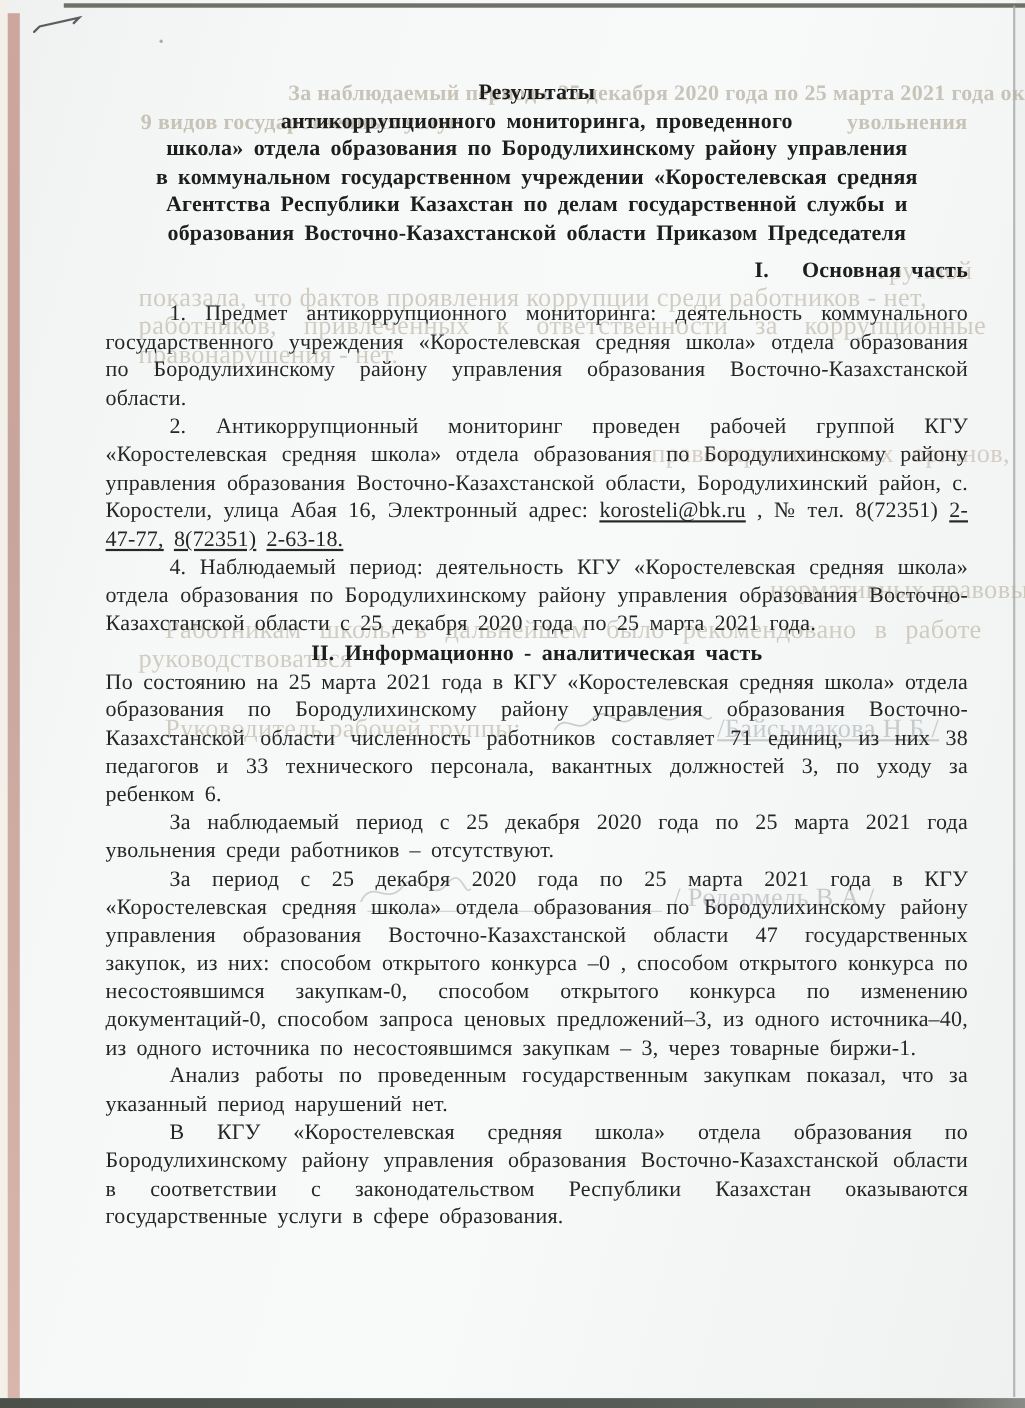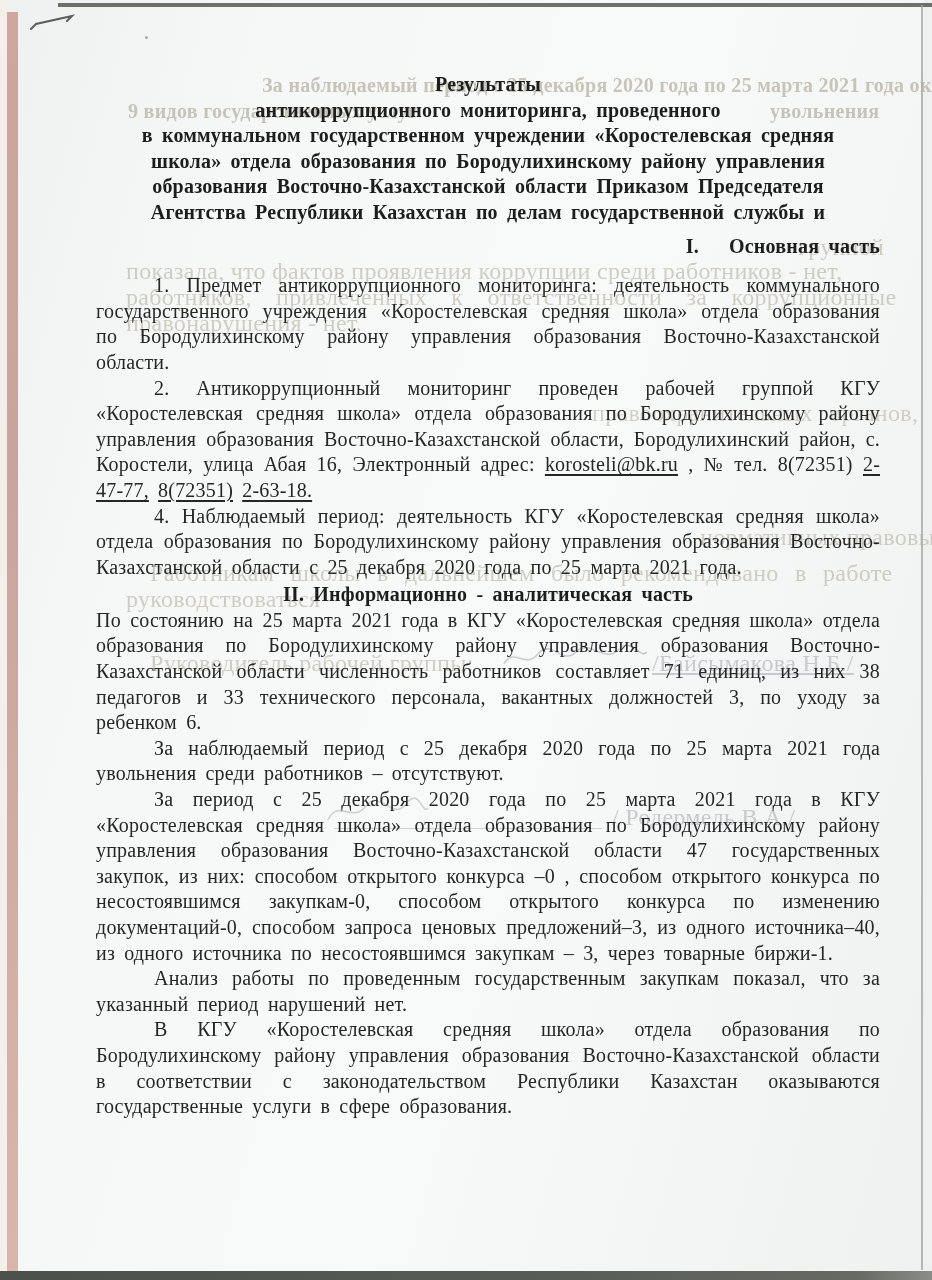--- a/index.html
+++ b/index.html
@@ -103,24 +103,24 @@
       <path d="M6 26 C16 4,30 30,44 12 S70 28,84 10 S100 22,106 14" fill="none" stroke="#97a1aa" stroke-width="1.6"></path>
     </svg>
     <div class="sig-line"></div>
   </div>
 
   <div class="doc">
 
     <div class="title">
       <div>Результаты</div>
       <div>антикоррупционного мониторинга, проведенного</div>
+      <div>школа» отдела образования по Бородулихинскому району управления</div>
       <div>в коммунальном государственном учреждении «Коростелевская средняя</div>
-      <div>школа» отдела образования по Бородулихинскому району управления</div>
+      <div>Агентства Республики Казахстан по делам государственной службы и</div>
       <div>образования Восточно-Казахстанской области Приказом Председателя</div>
-      <div>Агентства Республики Казахстан по делам государственной службы и</div>
     </div>
 
     <div class="heading1">
       <span class="h-num">I.</span><span>Основная часть</span>
     </div>
 
     <p class="p">1. Предмет антикоррупционного мониторинга: деятельность коммунального государственного учреждения «Коростелевская средняя школа» отдела образования по Бородулихинскому району управления образования Восточно-Казахстанской области.</p>
 
     <p class="p"><span>2. Антикоррупционный мониторинг проведен рабочей группой КГУ «Коростелевская средняя школа» отдела образования по Бородулихинскому району управления образования Восточно-Казахстанской области, Бородулихинский район, с. Коростели, улица Абая 16, Электронный адрес: </span><span class="u">korosteli@bk.ru</span><span> , № тел. 8(72351) </span><span class="u">2-47-77,</span><span> </span><span class="u">8(72351)</span><span> </span><span class="u">2-63-18.</span></p>
 

